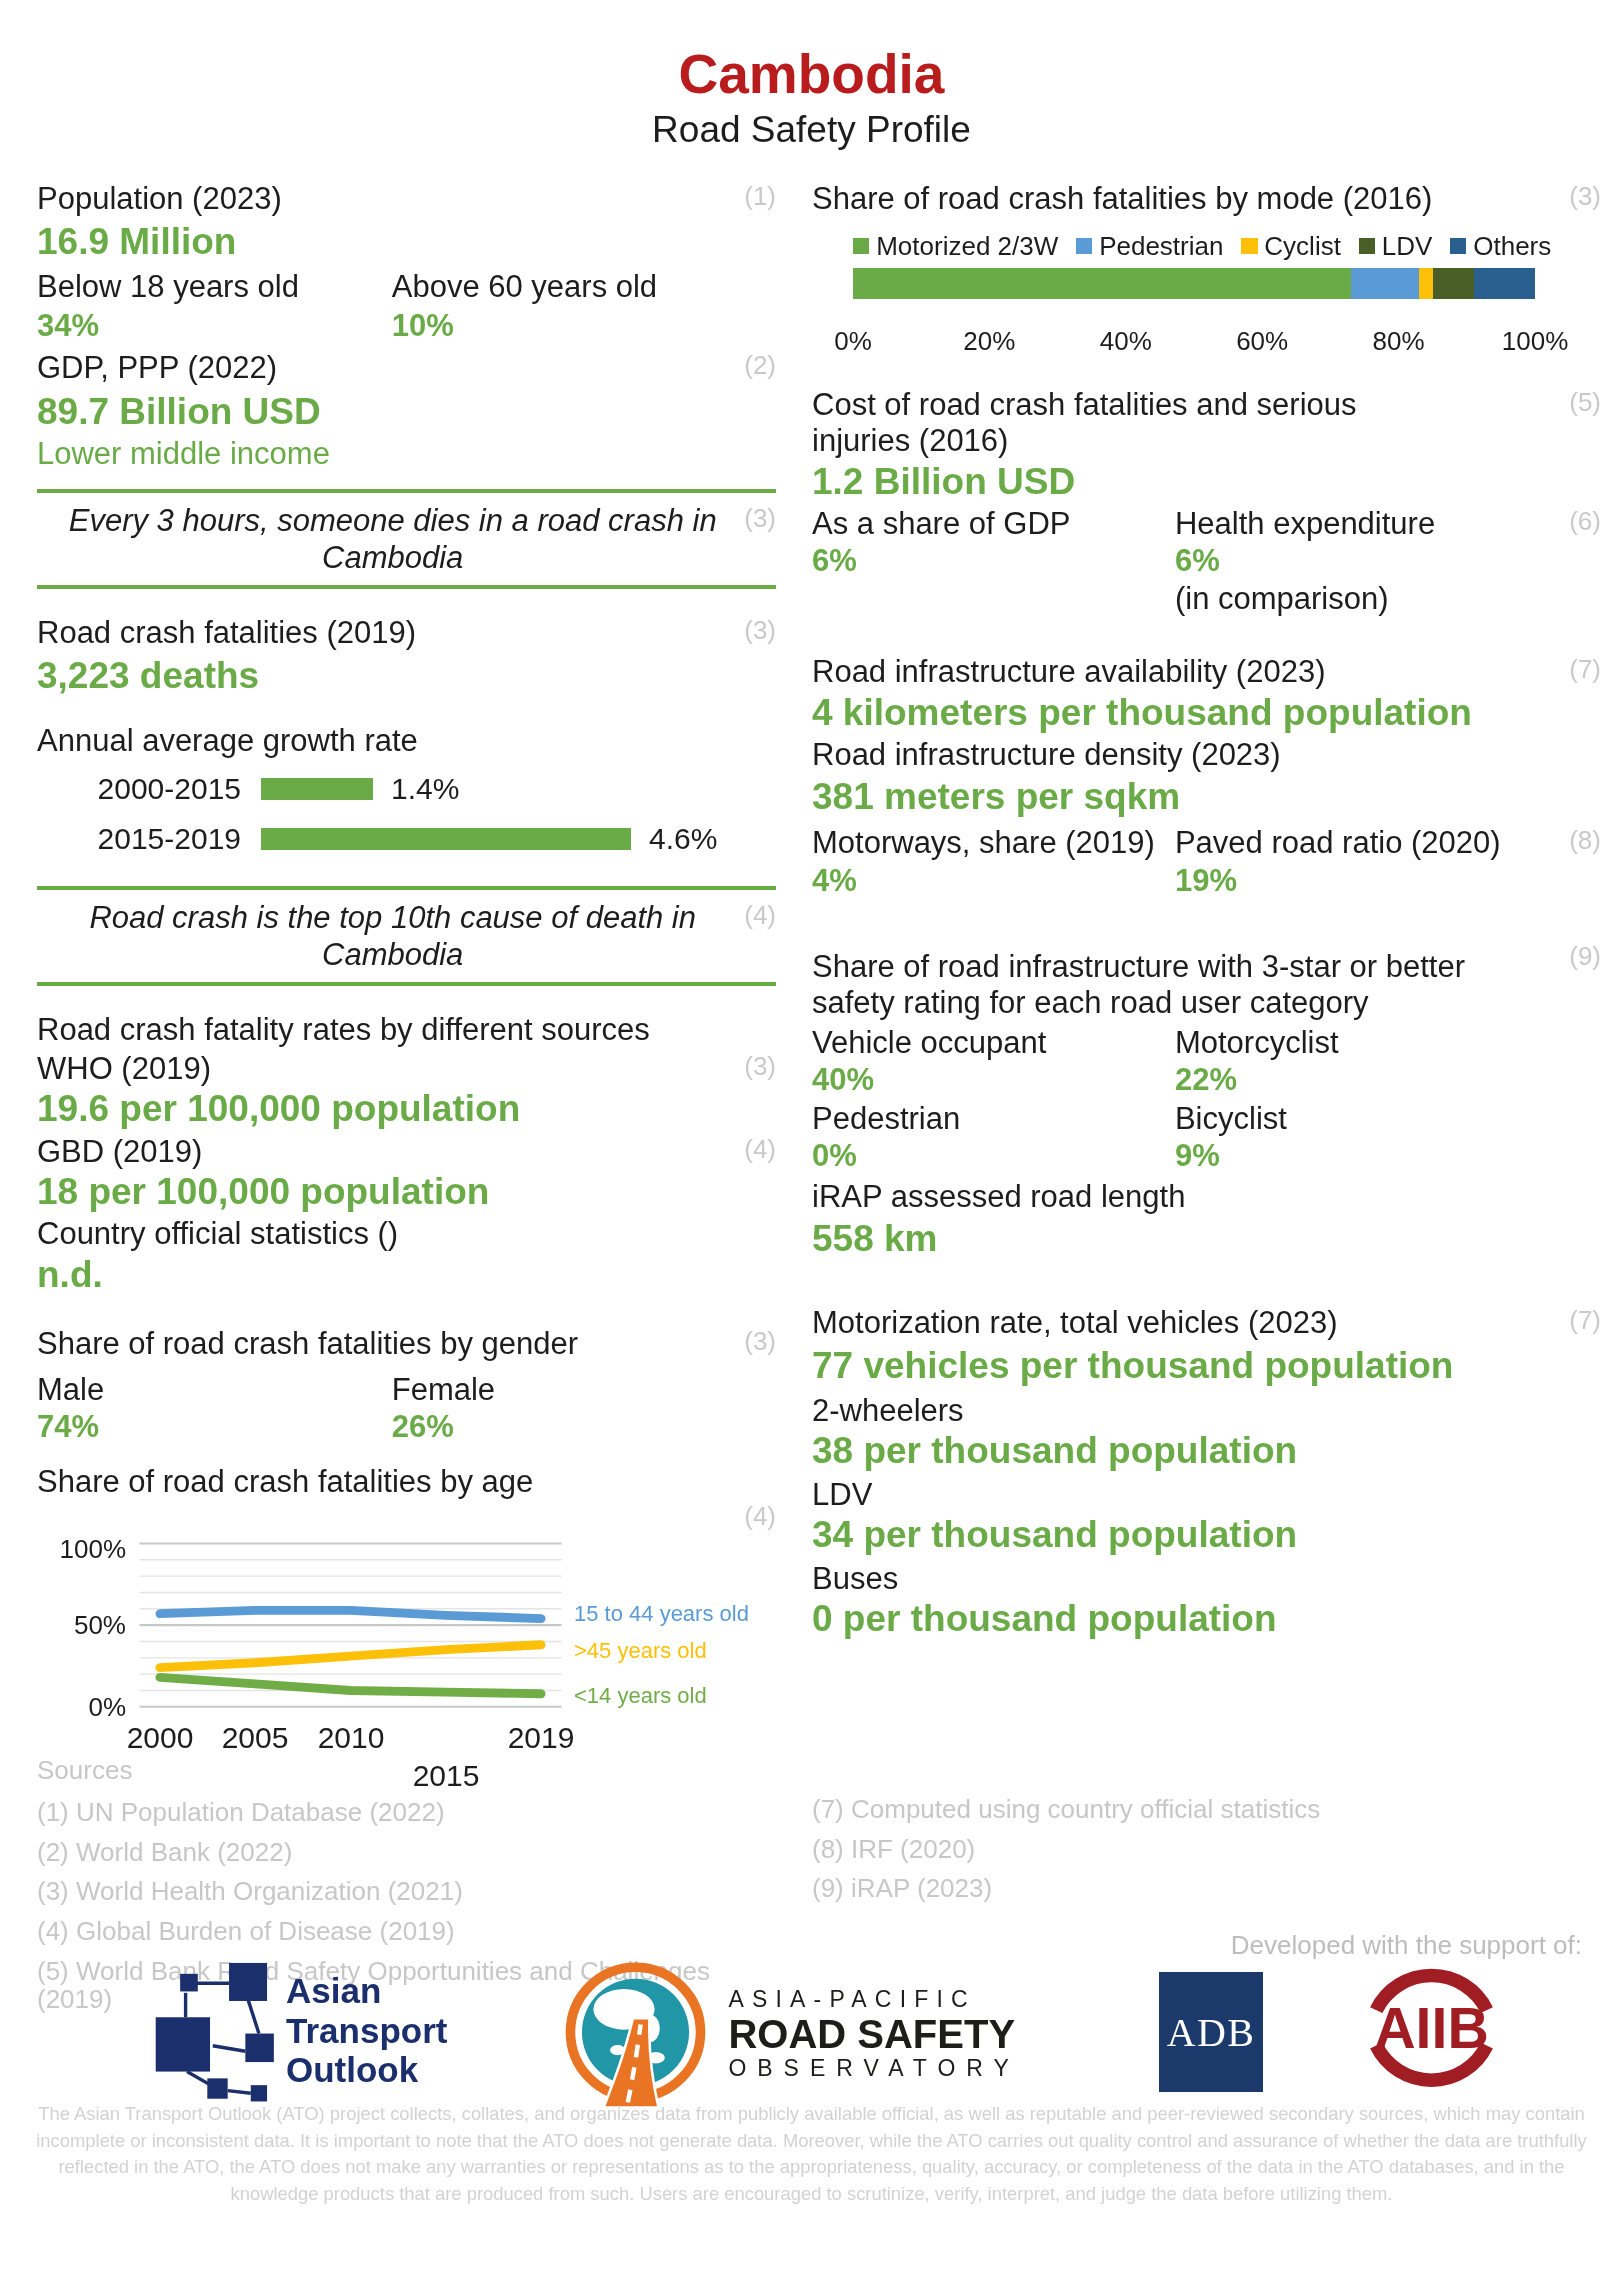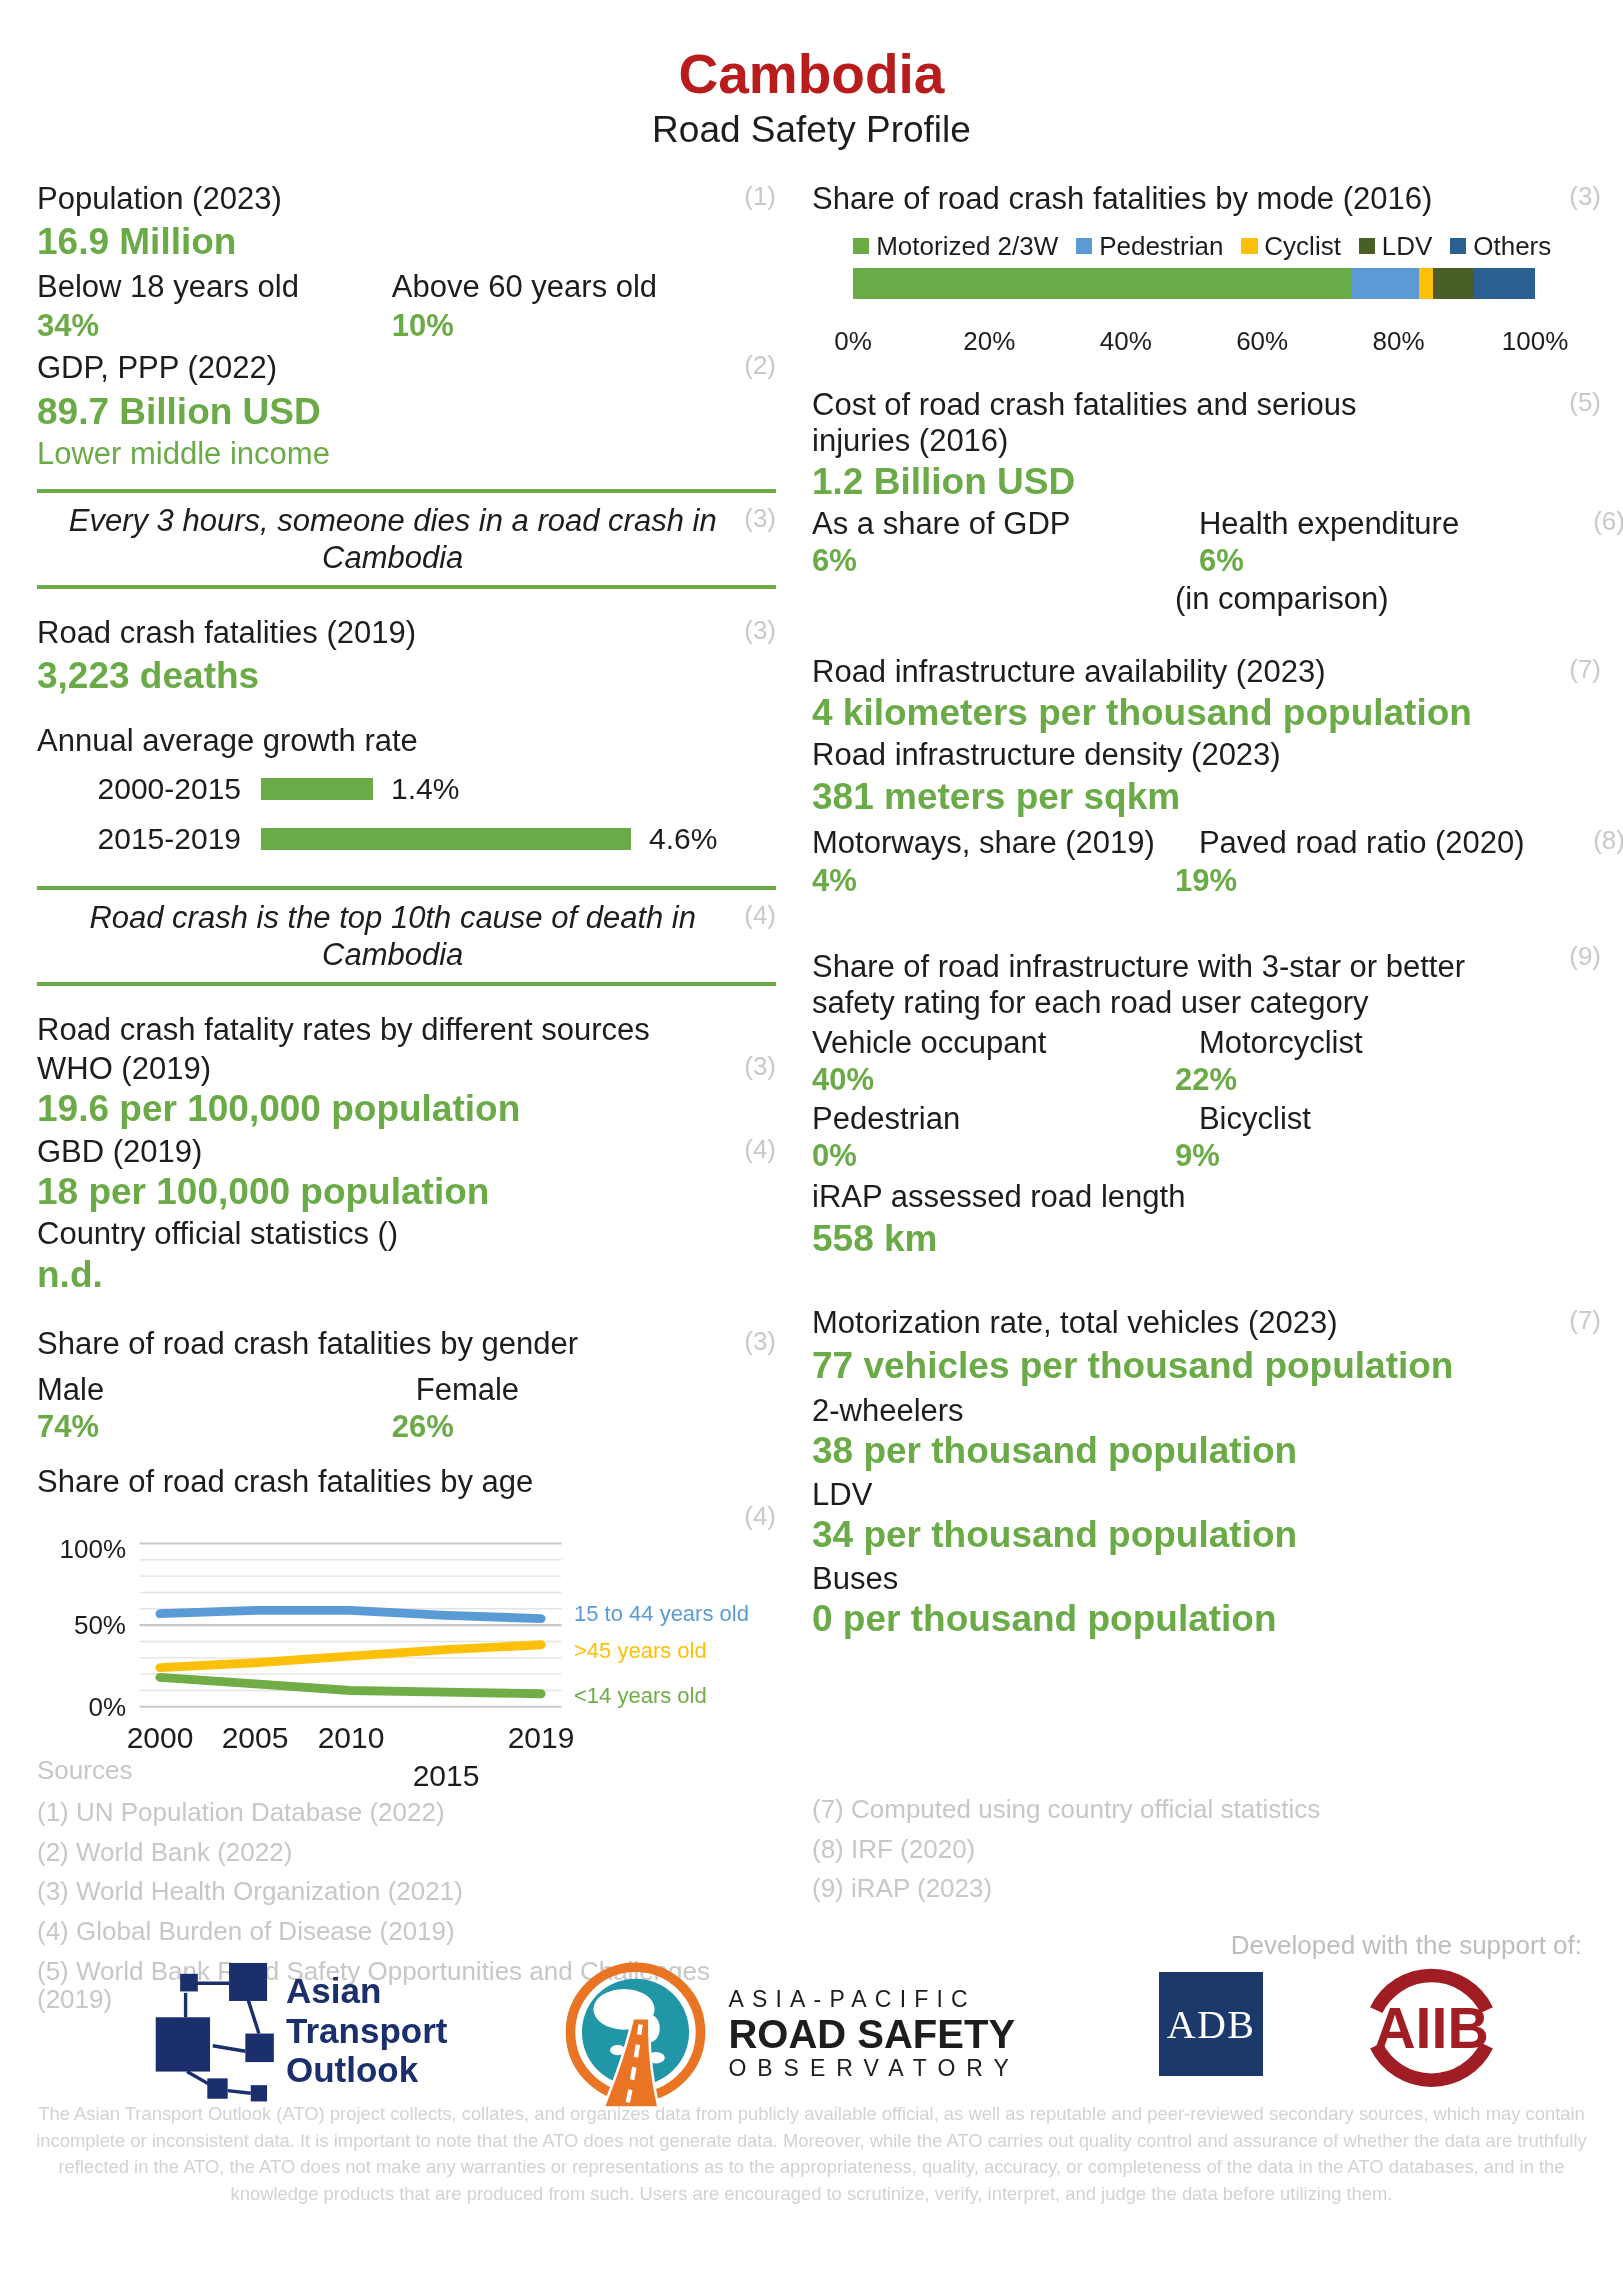--- a/index.html
+++ b/index.html
@@ -53,27 +53,27 @@
   .src-head{margin-bottom:12.3px;}
   
   .support{position:absolute;right:41px;top:1930px;font-size:26px;color:#bdbdbd;}
   .logos{position:absolute;top:1957px;left:0;width:100%;height:143px;}
   .ato{position:absolute;left:153px;top:0;display:flex;align-items:center;gap:4px;}
   .ato-text{font-size:35px;font-weight:bold;color:#1b2f6d;line-height:1.13;}
   .aprso{position:absolute;left:559px;top:0;display:flex;align-items:center;gap:16.4px;}
   .aprso-l1{font-size:23px;letter-spacing:8.2px;color:#1d1d1b;}
   .aprso-l2{font-size:40px;font-weight:bold;color:#1d1d1b;line-height:1.05;}
   .aprso-l3{font-size:23px;letter-spacing:11px;color:#1d1d1b;}
-  .adb{position:absolute;left:1159px;top:15px;width:104px;height:104px;background:#1b3a6b;
+  .adb{position:absolute;left:1159px;top:15px;width:104px;height:120px;background:#1b3a6b;
        display:flex;align-items:center;justify-content:center;}
   .adb span{color:#ffffff;font-family:"Liberation Serif", serif;font-size:40px;letter-spacing:1.4px;}
   .aiib{position:absolute;left:1353px;top:4.1px;}
   .disclaimer{position:absolute;top:2101px;left:27px;width:1569px;text-align:center;
               font-size:18.4px;line-height:26.6px;color:#d2d2d2;}
-  .mb4{margin-bottom:2.7px;}.mb2{margin-bottom:1.4px;gap:24px;}.mb6{margin-bottom:4.1px;}.mb8{margin-bottom:5.5px;}
+  .mb4{margin-bottom:2.7px;}.mb2{margin-bottom:1.4px;}.mb6{margin-bottom:4.1px;}.mb8{margin-bottom:5.5px;}
   .mb10{margin-bottom:6.8px;}.mb14{margin-bottom:9.5px;}.mb20{margin-bottom:13.6px;}
   .mb26{margin-bottom:17.7px;}.mb28{margin-bottom:19px;}.mb36{margin-bottom:24.5px;}
   .mb38{margin-bottom:26px;}.mb44{margin-bottom:30px;}.mb54{margin-bottom:37px;}.mb62{margin-bottom:42px;}.mb64{margin-bottom:44px;}
   .refline{text-align:right;margin:1.4px 0 1.4px;}
 </style>
 </head>
 <body>
 
 <div class="page">
 

